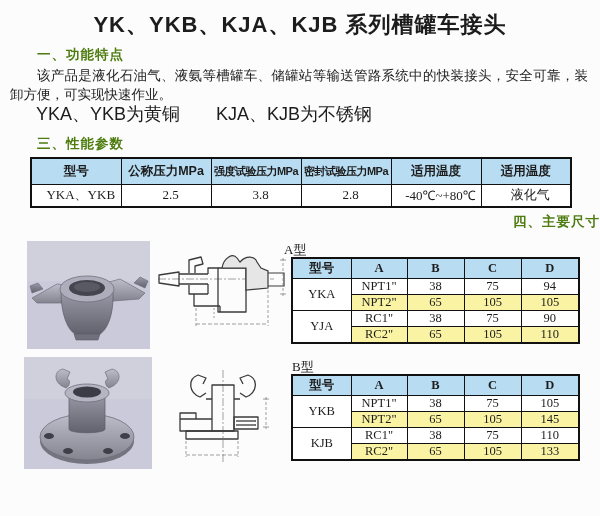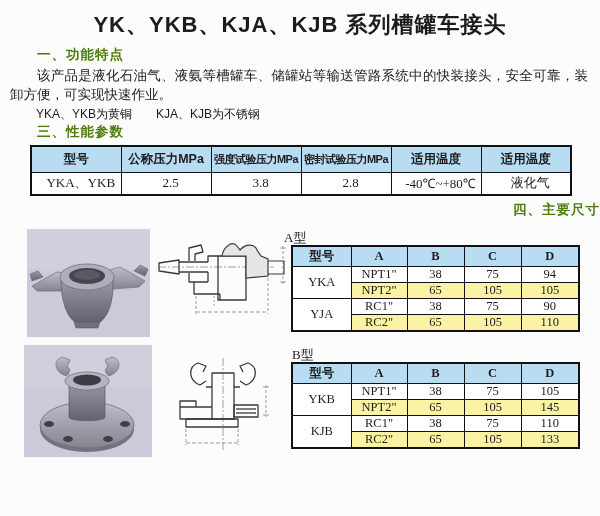--- a/index.html
+++ b/index.html
@@ -12,27 +12,27 @@
   }
   .doc-title {
     padding-top:11px; text-align:center;
     font-size:22px; font-weight:bold; line-height:27px; letter-spacing:1px;
   }
   .sec-heading {
     color:#4d7c0f; font-weight:bold; font-size:13.5px; line-height:16px;
     margin:9px 0 0 37px; letter-spacing:1px;
   }
   .sec-heading.h2 { margin-top:2px; }
-  .sec-heading.h3 { margin-top:2px; }
+  .sec-heading.h3 { margin-top:14px; }
   .sec-heading.h4 { margin-top:6px;text-align:right; }
   .para {
     font-size:13.5px; line-height:19px; margin:3px 12px 0 10px;
     text-indent:2em; text-align:justify;
   }
-  .materials-line { font-size:12px; line-height:16px; margin:2px 0 0 36px; }
+  .materials-line { font-size:18px; line-height:16px; margin:2px 0 0 36px; }
 
   table { border-collapse:collapse; }
   .perf-wrap { margin:5px 0 0 30px; }
   .perf { width:540px; table-layout:fixed; border:2px solid #111; background:#fff; }
   .perf th, .perf td { border:1.5px solid #111; text-align:center; padding:0; }
   .perf th { height:26px; font-size:12.5px; font-weight:bold; background:#b8dcf2; }
   .perf th.th-sm { font-size:11px; letter-spacing:-0.5px; }
   .perf td { height:23px; font-size:13px; font-family:"Liberation Serif", serif;padding-left:9px; }
   .perf tr.row-yellow td { background:#f9f3a3; }
 

